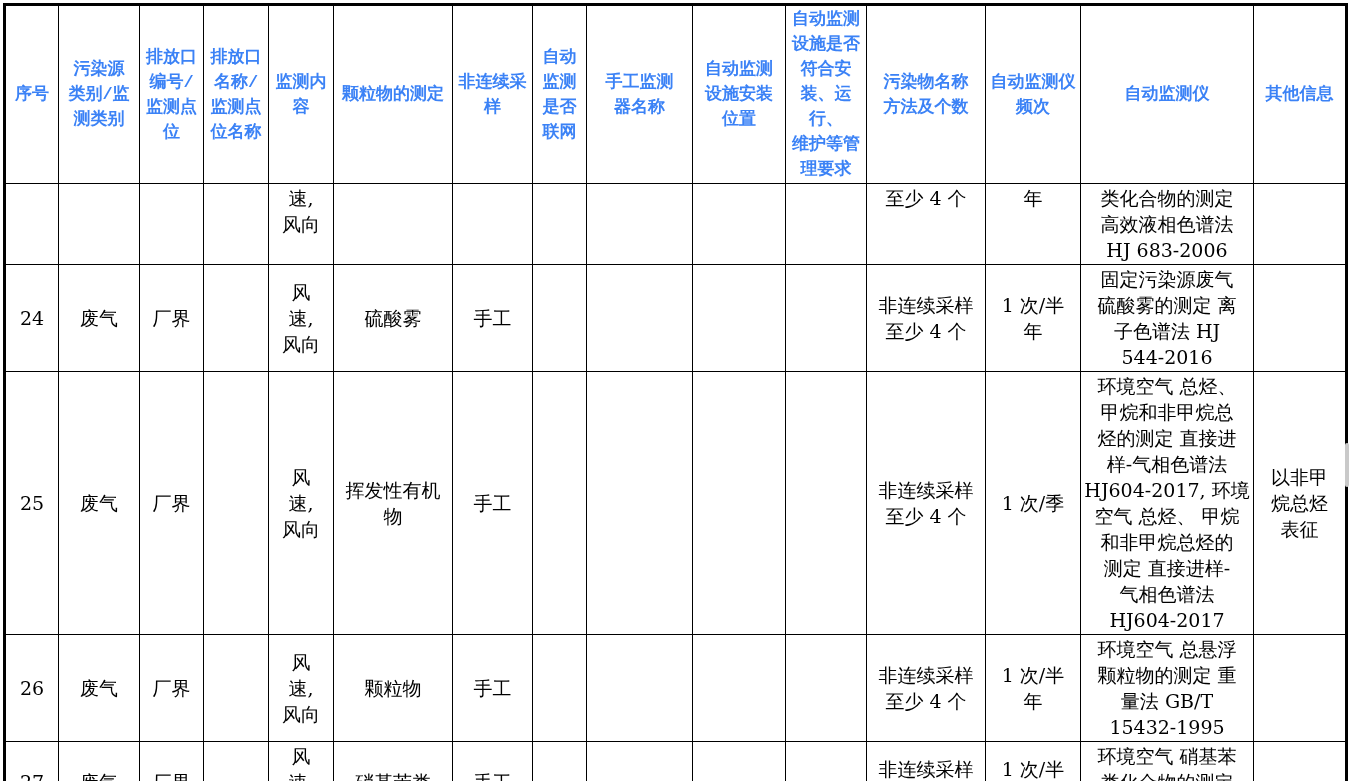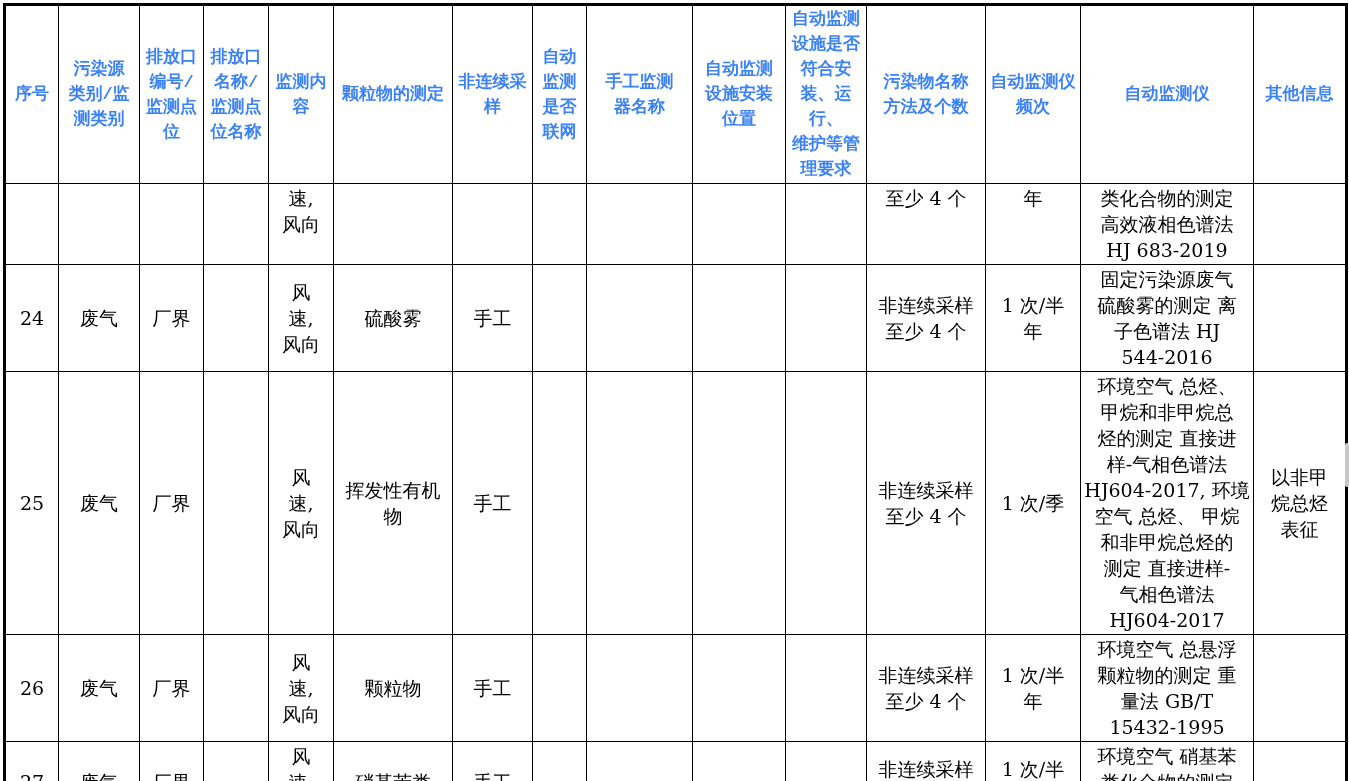--- a/index.html
+++ b/index.html
@@ -147,21 +147,21 @@
           <td></td>
           <td></td>
           <td></td>
           <td></td>
           <td></td>
           <td></td>
           <td>至少 4 个</td>
           <td>年</td>
           <td>类化合物的测定
 高效液相色谱法
-HJ 683-2019</td>
+HJ 683-2006</td>
           <td></td>
         </tr>
         <tr style="height: 105px;">
           <td>24</td>
           <td>废气</td>
           <td>厂界</td>
           <td></td>
           <td>风
 速,
 风向</td>

